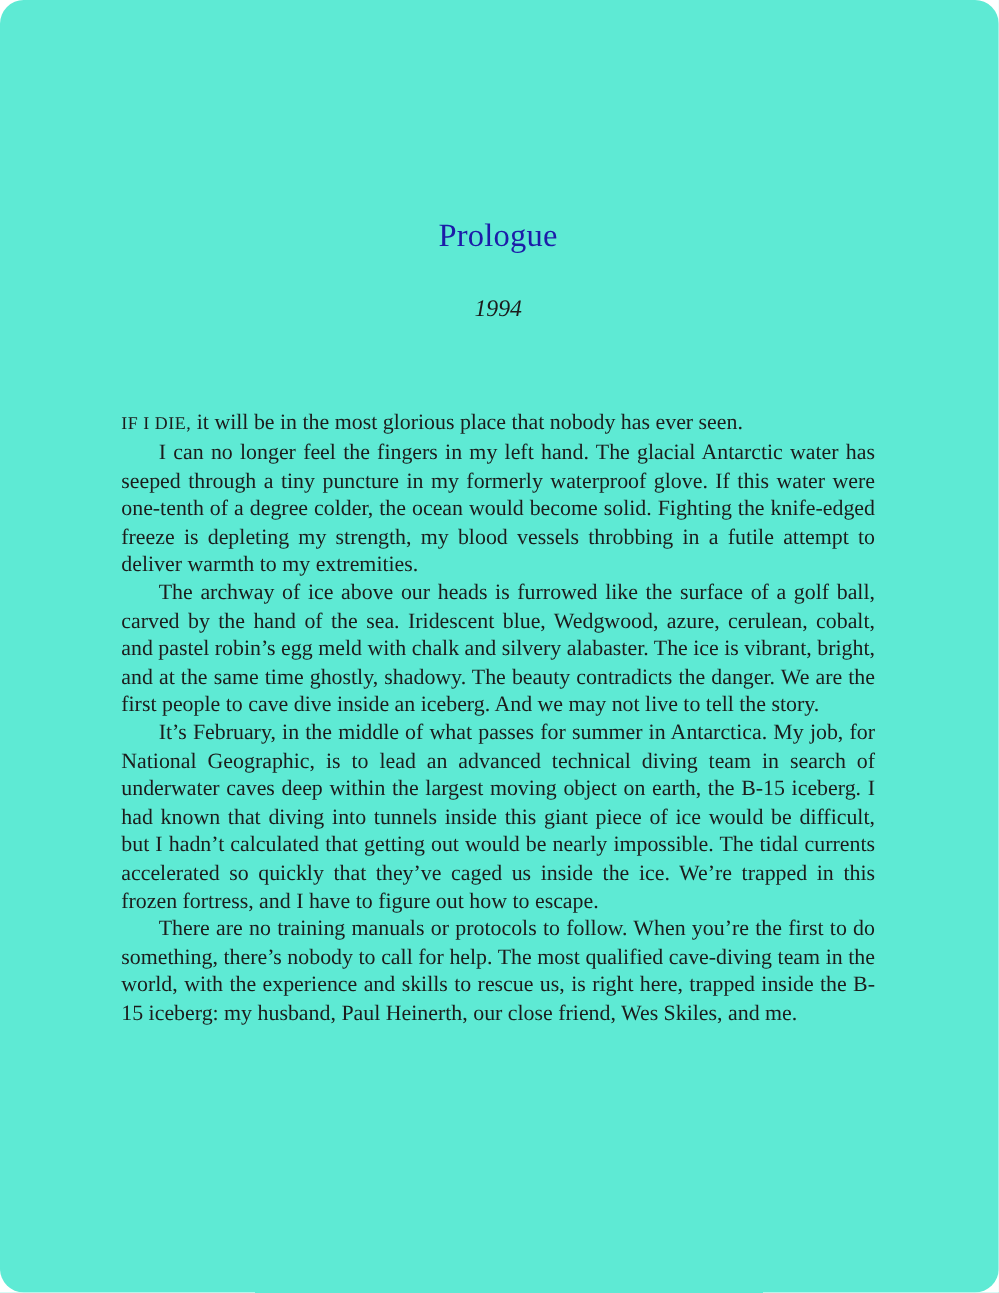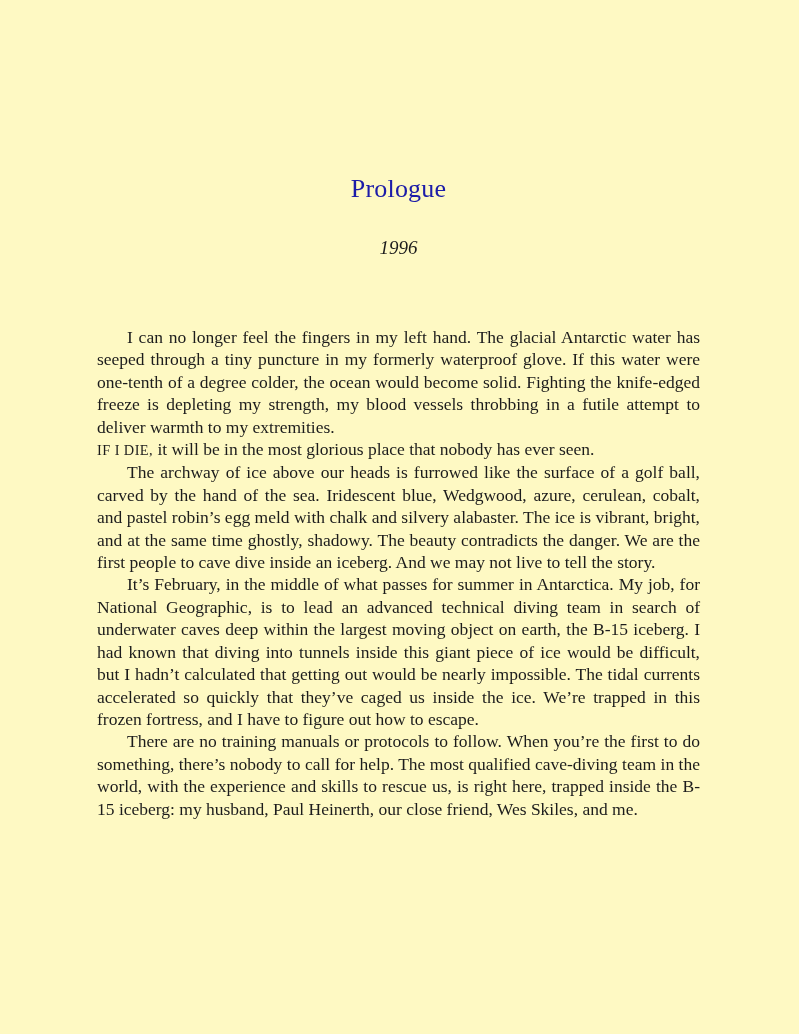--- a/index.html
+++ b/index.html
@@ -11,21 +11,22 @@
     width: 799px;
     height: 1034px;
     overflow: hidden;
     font-family: "Liberation Serif", "DejaVu Serif", serif;
   }
   .page {
     box-sizing: border-box;
     width: 799px;
     height: 1034px;
     padding: 174px 99px 0 97px;
-    background: #fef9c3;
+    background: #5eead4;
+    border-radius: 19px;
   }
   .chapter-title {
     margin: 0;
     font-size: 26px;
     line-height: 30px;
     font-weight: normal;
     text-align: center;
     color: #1c1ca8;
     letter-spacing: 0.2px;
   }
@@ -55,26 +56,26 @@
     font-size: 0.82em;
     letter-spacing: 0.03em;
   }
 </style>
 </head>
 <body>
 
 <div class="page">
   <h1 class="chapter-title" style="color: rgb(28, 28, 168);">Prologue</h1>
 
-  <div class="chapter-year">1996</div>
+  <div class="chapter-year">1994</div>
 
   <article class="body-text" style="color: rgb(28, 28, 28);">
+    <p class="para first"><span class="lead-caps">IF I DIE,</span><span> it will be in the most glorious place that nobody has ever seen.</span></p>
+
     <p class="para">I can no longer feel the fingers in my left hand. The glacial Antarctic water has seeped through a tiny puncture in my formerly waterproof glove. If this water were one-tenth of a degree colder, the ocean would become solid. Fighting the knife-edged freeze is depleting my strength, my blood vessels throbbing in a futile attempt to deliver warmth to my extremities.</p>
-
-    <p class="para first"><span class="lead-caps">IF I DIE,</span><span> it will be in the most glorious place that nobody has ever seen.</span></p>
 
     <p class="para">The archway of ice above our heads is furrowed like the surface of a golf ball, carved by the hand of the sea. Iridescent blue, Wedgwood, azure, cerulean, cobalt, and pastel robin’s egg meld with chalk and silvery alabaster. The ice is vibrant, bright, and at the same time ghostly, shadowy. The beauty contradicts the danger. We are the first people to cave dive inside an iceberg. And we may not live to tell the story.</p>
 
     <p class="para">It’s February, in the middle of what passes for summer in Antarctica. My job, for National Geographic, is to lead an advanced technical diving team in search of underwater caves deep within the largest moving object on earth, the B-15 iceberg. I had known that diving into tunnels inside this giant piece of ice would be difficult, but I hadn’t calculated that getting out would be nearly impossible. The tidal currents accelerated so quickly that they’ve caged us inside the ice. We’re trapped in this frozen fortress, and I have to figure out how to escape.</p>
 
     <p class="para">There are no training manuals or protocols to follow. When you’re the first to do something, there’s nobody to call for help. The most qualified cave-diving team in the world, with the experience and skills to rescue us, is right here, trapped inside the B-15 iceberg: my husband, Paul Heinerth, our close friend, Wes Skiles, and me.</p>
 
   </article>
 </div>
 

